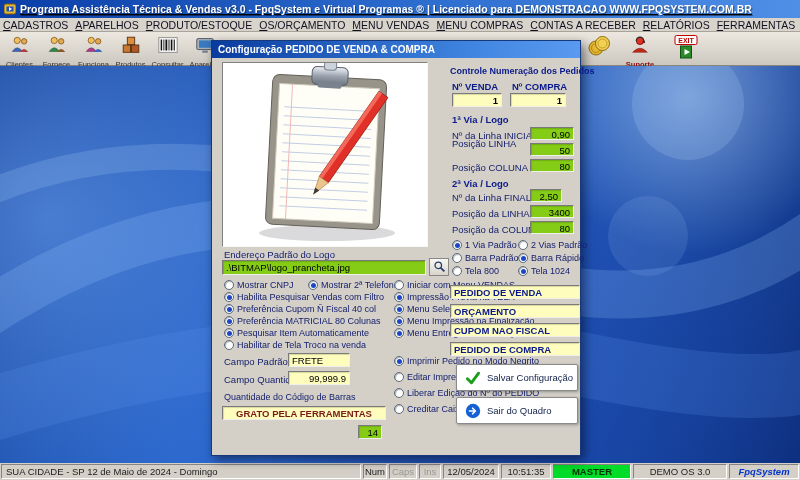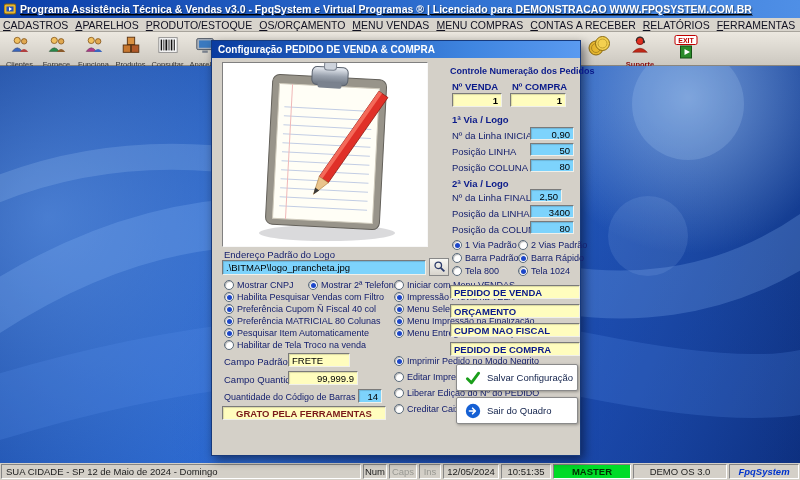--- a/index.html
+++ b/index.html
@@ -44,26 +44,26 @@
     background:linear-gradient(90deg,#0a3ca0,#3f85e0 70%,#5a9af0); color:#fff;
     font-size:10px; font-weight:bold; white-space:nowrap; }
   .dlg-body { position:relative; height:399px; font-size:9.5px; }
 
   .img-panel { position:absolute; left:10px; top:4px; width:206px; height:185px; background:#fff;
     border:1px solid; border-color:#808080 #f8f8f8 #f8f8f8 #808080; overflow:hidden; }
 
   .lbl { position:absolute; white-space:nowrap; color:#16216e; font-size:9.5px; }
   .hdr { font-weight:bold; color:#0a1a8a; }
 
-  .field { position:absolute; background:#7dd3fc; border:1px solid; border-color:#7a7a7a #f0f0ea #f0f0ea #7a7a7a;
+  .field { position:absolute; background:#84cc16; border:1px solid; border-color:#7a7a7a #f0f0ea #f0f0ea #7a7a7a;
     box-shadow:inset 1px 1px 1px rgba(0,0,0,.15); font-size:9.5px; color:#000;
     padding:1px 3px; white-space:nowrap; overflow:hidden; }
   .yellow { background:#fffdbe; }
   .right-al { text-align:right; }
-  .center-al { text-align:right; }
+  .center-al { text-align:right;margin-top:36px; }
   .bold { font-weight:bold; }
   .navy { color:#0a1a8a; font-weight:bold; }
   .promo-bar { color:#7a1a1a; font-weight:bold; text-align:center; }
 
   .opt { position:absolute; display:flex; align-items:center; gap:3px; white-space:nowrap; cursor:default; }
   .opt .txt { font-size:9px; color:#16216e; }
   .radio { width:10px; height:10px; border-radius:50%; background:#fff; flex:0 0 auto;
     border:1px solid #5a6a7a; box-shadow:inset 1px 1px 1px rgba(0,0,0,.3);
     display:flex; align-items:center; justify-content:center; }
   .radio.on::after { content:''; width:5px; height:5px; border-radius:50%; background:#1c46c8; }
@@ -321,37 +321,37 @@
       </div>
       <div class="opt" style="left:182px; top:346px;">
         <span class="radio"></span>
         <span class="txt">Creditar Caixa via Data Entrega</span>
       </div>
 
       <div class="lbl" style="left:12px; top:298px;">Campo Padrão</div>
       <div class="field yellow" style="left:76px; top:295px; width:62px; height:14px;">FRETE</div>
 
       <div class="lbl" style="left:12px; top:316px;">Campo Quantidade</div>
-      <div class="field yellow right-al" style="left:76px; top:313px; width:70px; height:14px;">99,999.9</div>
+      <div class="field yellow right-al" style="left:76px; top:313px; width:62px; height:14px;">99,999.9</div>
 
       <div class="lbl" style="left:12px; top:334px; font-size:9px;">Quantidade do Código de Barras</div>
       <div class="field center-al" style="left:146px; top:331px; width:24px; height:14px;">14</div>
 
       <div class="field yellow promo-bar" style="left:10px; top:348px; width:164px; height:14px;">GRATO PELA FERRAMENTAS</div>
 
       <div class="lbl hdr" style="left:238px; top:8px; font-size:9px;">Controle Numeração dos Pedidos</div>
       <div class="lbl hdr" style="left:240px; top:23px;">Nº VENDA</div>
       <div class="lbl hdr" style="left:300px; top:23px;">Nº COMPRA</div>
       <div class="field yellow right-al bold" style="left:240px; top:35px; width:50px; height:14px;">1</div>
       <div class="field yellow right-al bold" style="left:298px; top:35px; width:56px; height:14px;">1</div>
 
       <div class="lbl hdr" style="left:240px; top:56px;">1ª Via / Logo</div>
       <div class="lbl" style="left:240px; top:72px;">Nº da Linha INICIAL</div>
       <div class="field right-al" style="left:318px; top:69px; width:44px; height:13px;">0,90</div>
-      <div class="lbl" style="left:240px; top:88px;">Posição LINHA</div>
+      <div class="lbl" style="left:240px; top:80px;">Posição LINHA</div>
       <div class="field right-al" style="left:318px; top:85px; width:44px; height:13px;">50</div>
       <div class="lbl" style="left:240px; top:104px;">Posição COLUNA</div>
       <div class="field right-al" style="left:318px; top:101px; width:44px; height:13px;">80</div>
 
       <div class="lbl hdr" style="left:240px; top:120px;">2ª Via / Logo</div>
       <div class="lbl" style="left:240px; top:134px;">Nº da Linha FINAL</div>
       <div class="field right-al" style="left:318px; top:131px; width:32px; height:13px;">2,50</div>
       <div class="lbl" style="left:240px; top:150px;">Posição da LINHA</div>
       <div class="field right-al" style="left:318px; top:147px; width:44px; height:13px;">3400</div>
       <div class="lbl" style="left:240px; top:166px;">Posição da COLUNA</div>

